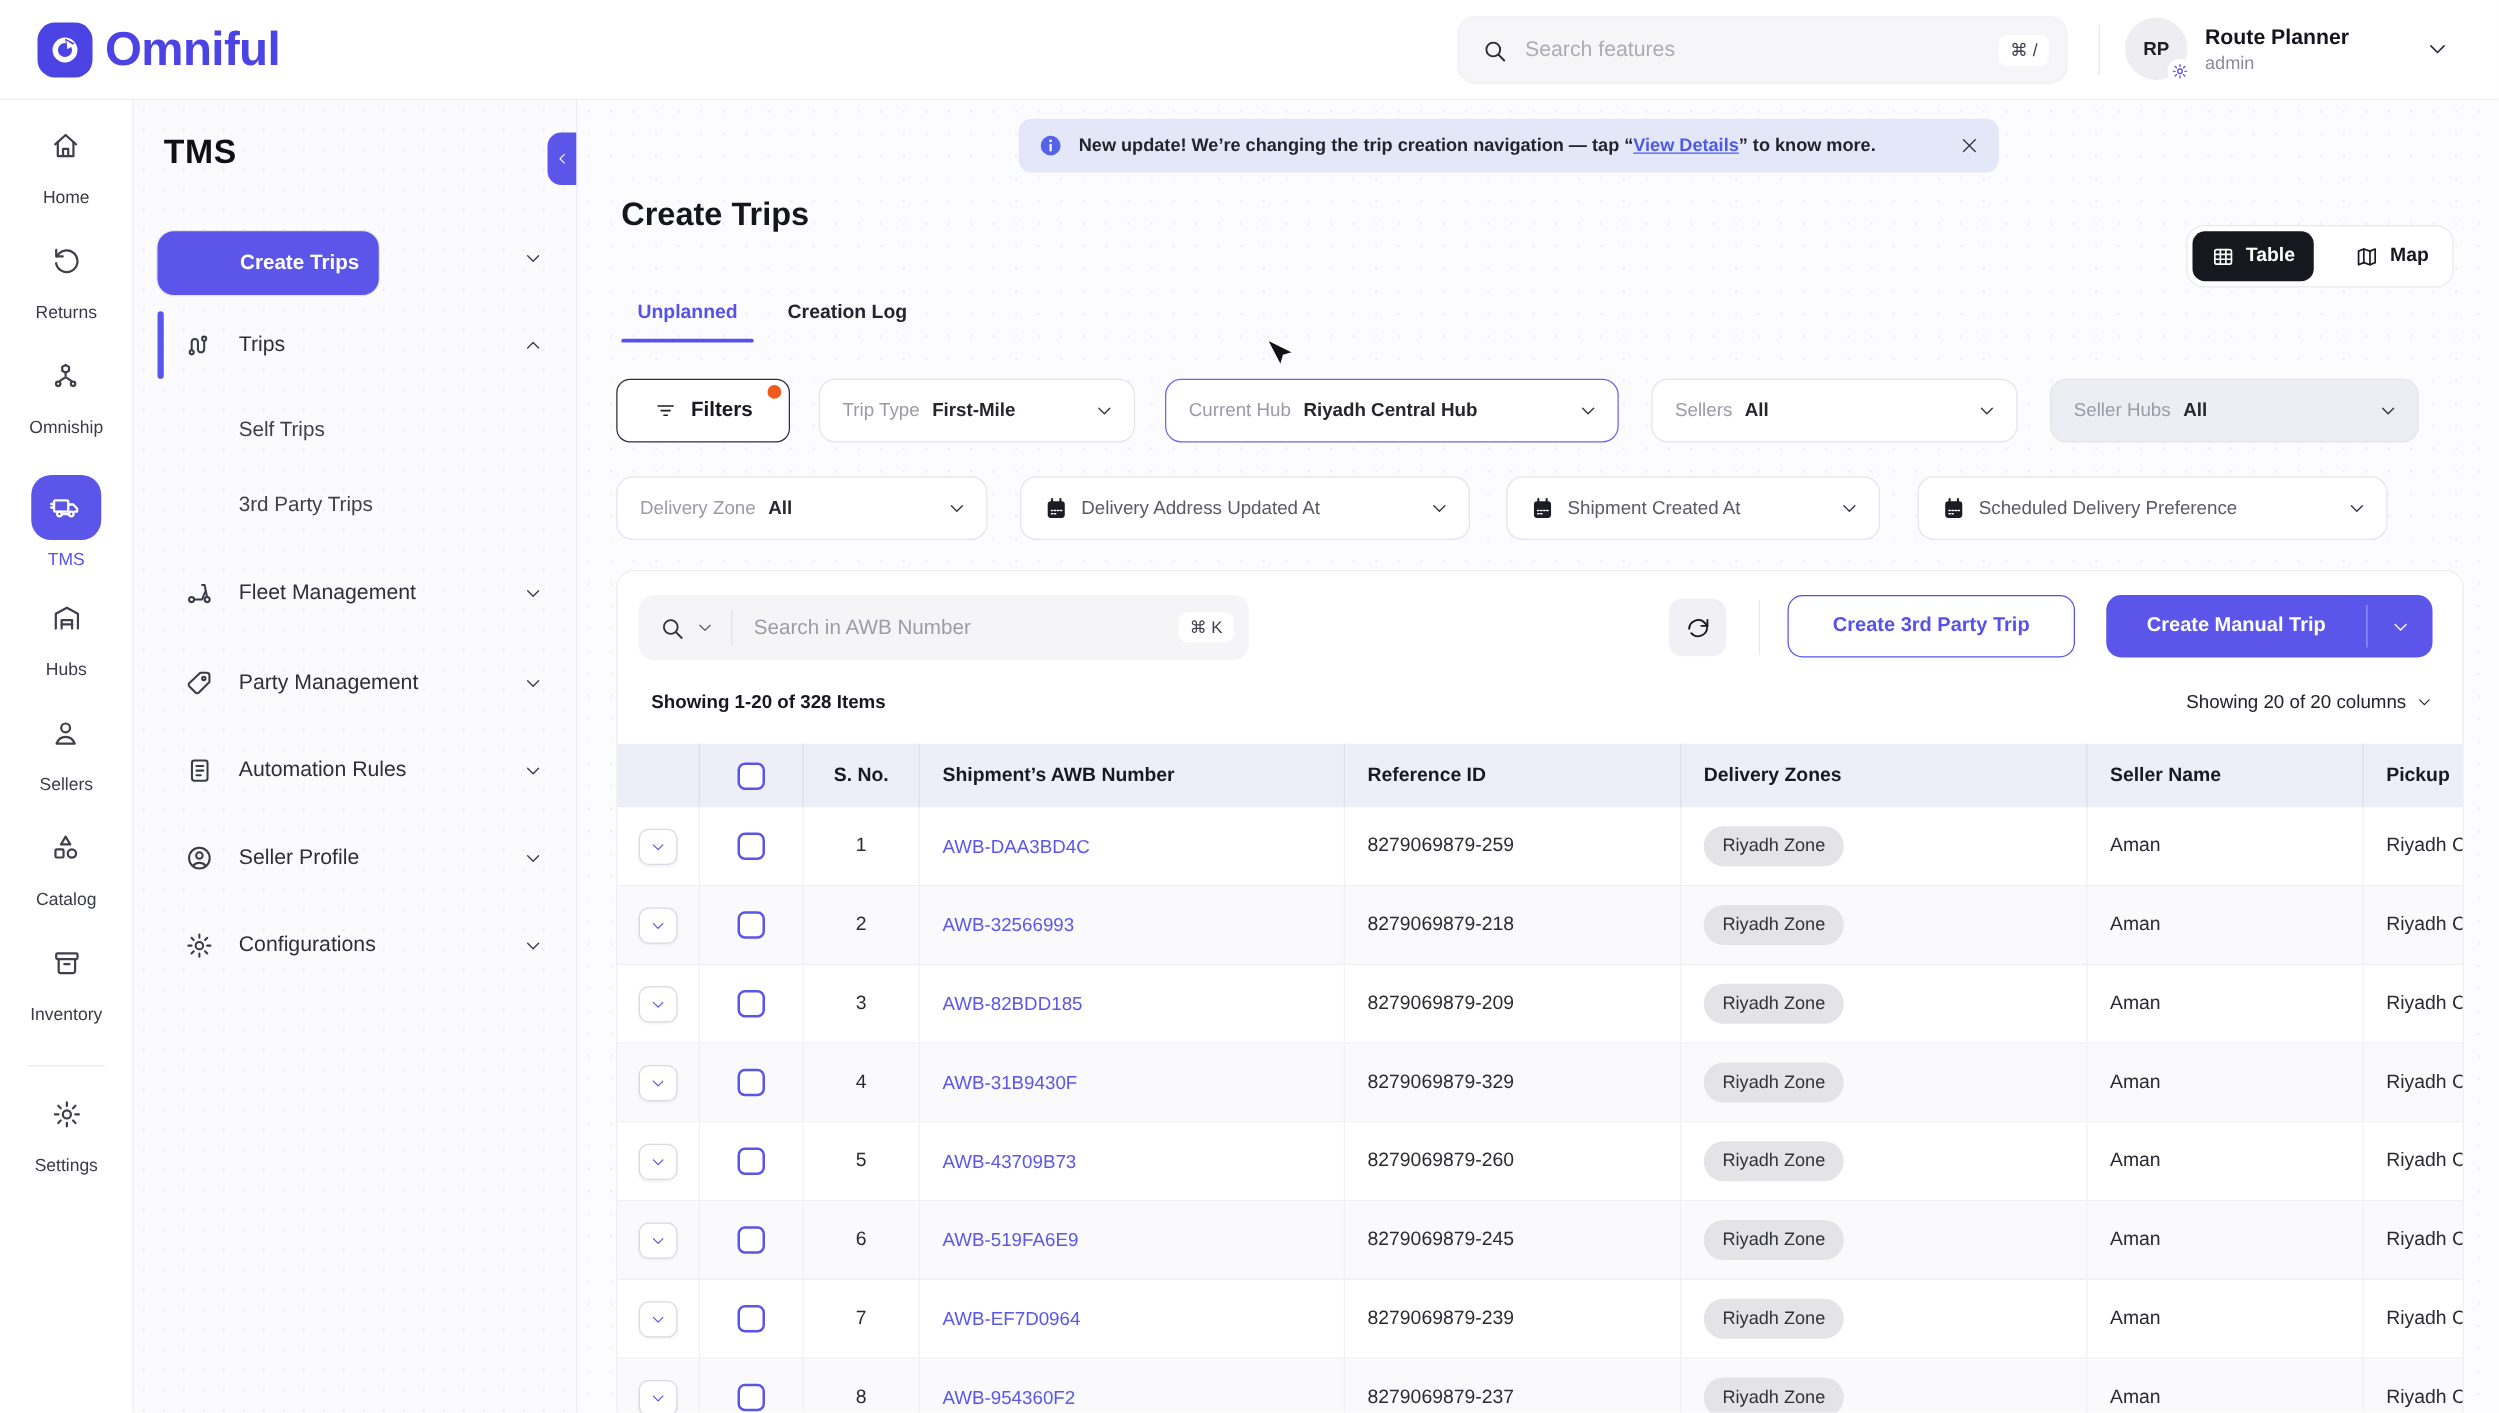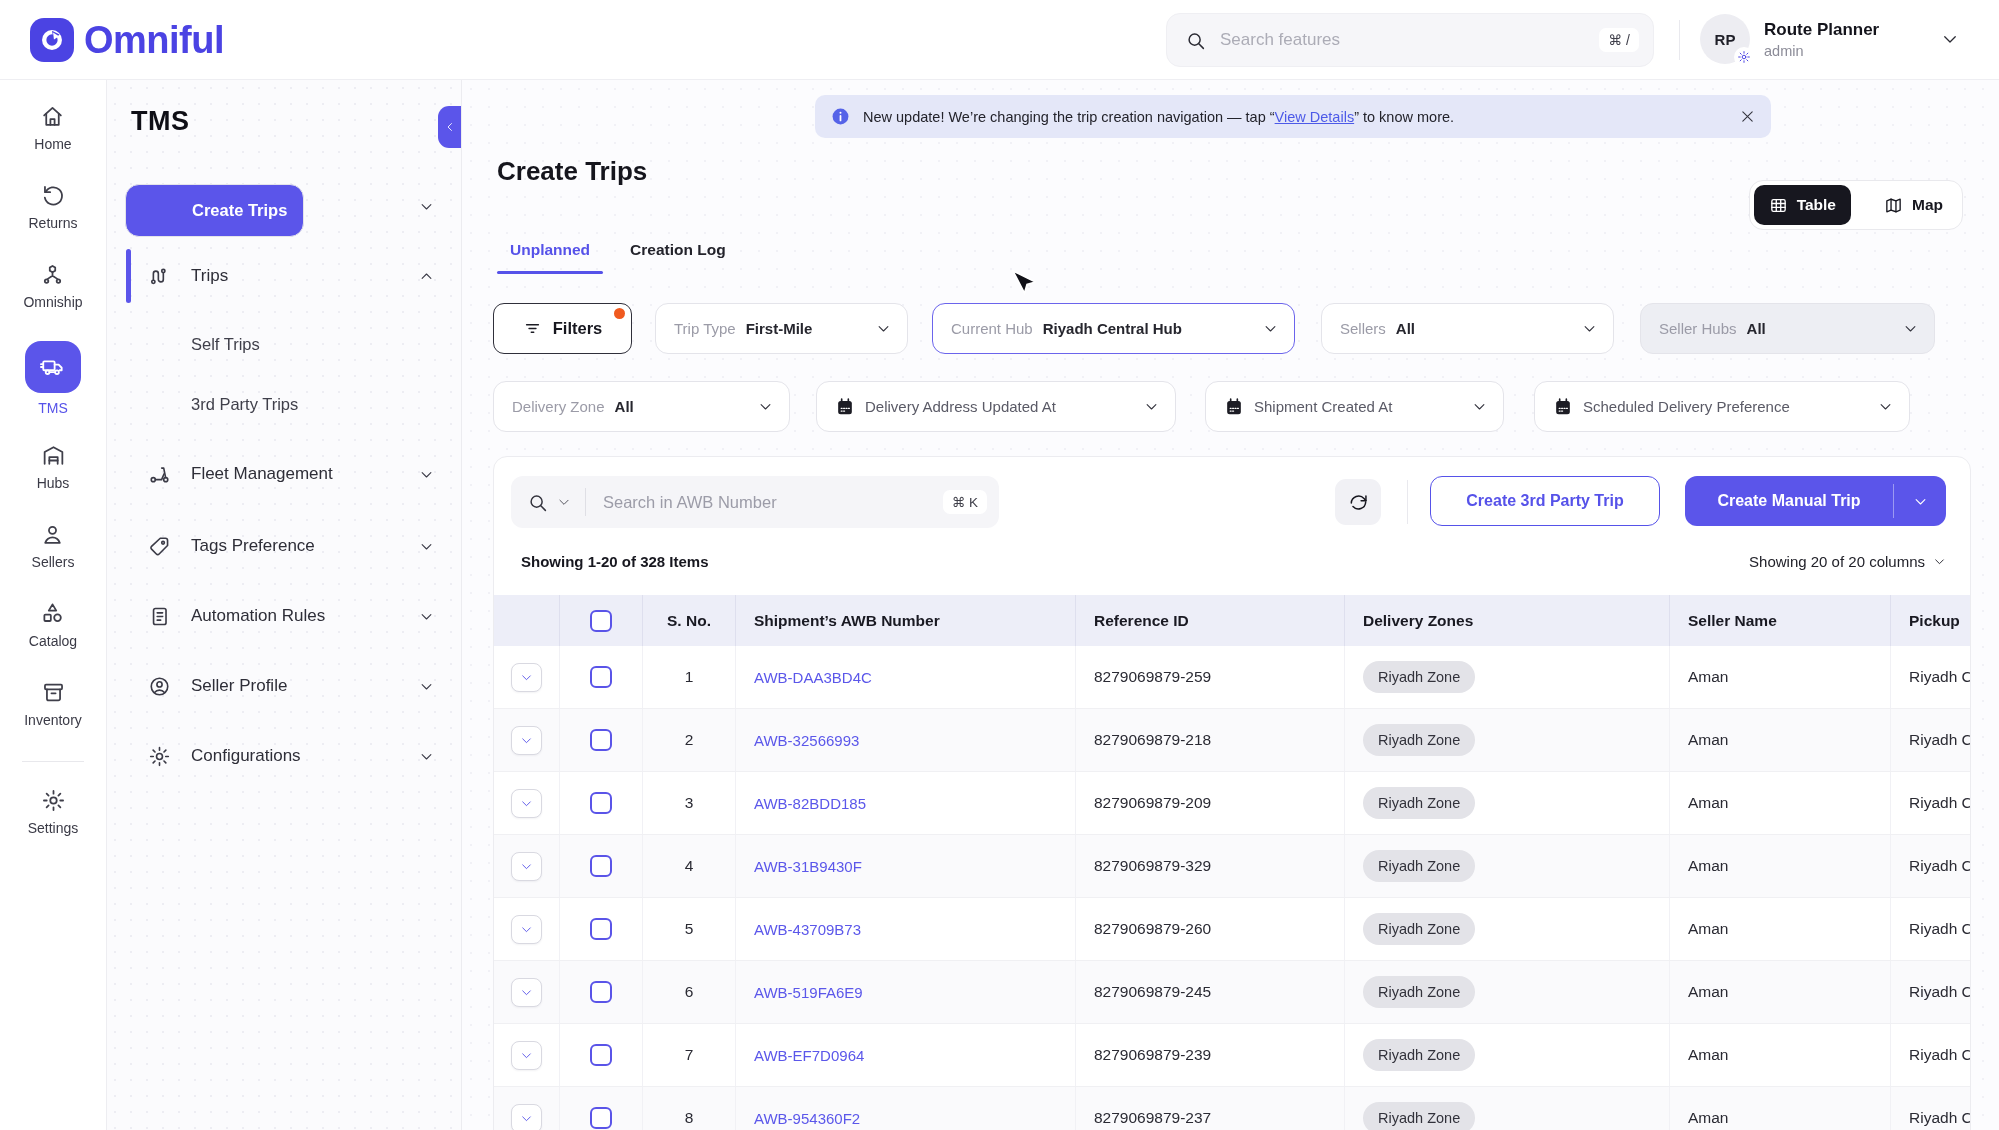--- a/index.html
+++ b/index.html
@@ -36,21 +36,21 @@
   .user-name { font-size: 17px; font-weight: bold; color: #14141C; }
   .user-role { font-size: 14.5px; color: #8C8C98; margin-top: 3px; }
   .user-chevron { width: 18px; height: 18px; color: #2A2A33; margin-left: 62px; }
 
   
   .nav-rail {
     position: absolute; top: 80px; left: 0; bottom: 0; width: 107px;
     background: #FFFFFF; border-right: 1px solid #EDEDF1; z-index: 20;
     display: flex; flex-direction: column; align-items: center; padding-top: 24px;
   }
-  .rail-item { display: flex; flex-direction: column; align-items: center; gap: 7px; margin-bottom: 31px; cursor: pointer; }
+  .rail-item { display: flex; flex-direction: column; align-items: center; gap: 20px; margin-bottom: 31px; cursor: pointer; }
   .rail-ic { width: 25px; height: 25px; color: #3F3F4A; display: flex; align-items: center; justify-content: center; }
   .rail-label { font-size: 14px; color: #3A3A46; }
   .rail-item.active .rail-ic { width: 56px; height: 52px; background: #5B55EA; border-radius: 16px; color: #FFFFFF; padding: 13px 15px; }
   .rail-item.active { gap: 7px; margin-bottom: 27px; }
   .rail-item.active .rail-label { color: #5652E9; }
   .rail-divider { width: 62px; height: 1px; background: #E8E8EC; margin: 2px 0 26px; }
 
   
   .tms-panel {
     position: absolute; top: 80px; left: 107px; bottom: 0; width: 355px;
@@ -79,22 +79,22 @@
     height: 53px; margin: 0 16px 13px 18px; padding-left: 66px;
     background: #5B55EA; border-radius: 14px; color: #FFFFFF; font-weight: bold;
   }
   .menu-sub.gap-lg { margin-bottom: 28px; }
 
   
   .main { position: absolute; top: 80px; left: 462px; right: 0; bottom: 0; background: #FCFCFE;
     background-image: radial-gradient(circle, #F1F1F6 1px, transparent 1.2px); background-size: 18px 18px; }
 
   .banner {
-    position: absolute; left: 353px; top: 15px; width: 956px; height: 43px;
-    background: #E4E7F8; border-radius: 10px; display: flex; align-items: center; padding: 0 16px;
+    position: absolute; left: 353px; top: 15px; width: 784px; height: 43px;
+    background: #E4E7F8; border-radius: 10px; display: flex; align-items: center; padding: 0 16px; font-weight: bold;
   }
   .banner-info { width: 19px; height: 19px; flex: 0 0 auto; }
   .banner-text { font-size: 14.5px; color: #23232B; margin-left: 13px; }
   .banner-link { color: #4D5AE8; text-decoration: underline; cursor: pointer; }
   .banner-close { margin-left: auto; width: 15px; height: 15px; color: #33333D; cursor: pointer; background: none; border: none; padding: 0; }
 
   .page-title { position: absolute; left: 35px; top: 76px; font-size: 26px; font-weight: bold; color: #15151D; }
 
   .view-toggle {
     position: absolute; right: 36px; top: 100px; height: 50px;
@@ -423,21 +423,21 @@
         </span>
   </div>
 
   <div class="menu-group">
     <span class="menu-ic ic">
           <svg viewBox="0 0 24 24" fill="none" stroke="currentColor" stroke-width="1.7" stroke-linecap="round" stroke-linejoin="round">
             <path d="M12.8 3.4h5.3a2.3 2.3 0 0 1 2.3 2.3V11l-8.8 8.8a2 2 0 0 1-2.9 0l-5-5a2 2 0 0 1 0-2.9z"></path>
             <circle cx="15.7" cy="8.1" r="1.4"></circle>
           </svg>
         </span>
-    <span class="menu-label">Tags Preference</span>
+    <span class="menu-label">Party Management</span>
     <span class="menu-chevron ic">
           <svg viewBox="0 0 24 24" fill="none" stroke="currentColor" stroke-width="1.7" stroke-linecap="round" stroke-linejoin="round">
             <path d="M5 9l7 7 7-7"></path>
           </svg>
         </span>
   </div>
 
   <div class="menu-group">
     <span class="menu-ic ic">
           <svg viewBox="0 0 24 24" fill="none" stroke="currentColor" stroke-width="1.7" stroke-linecap="round" stroke-linejoin="round">

